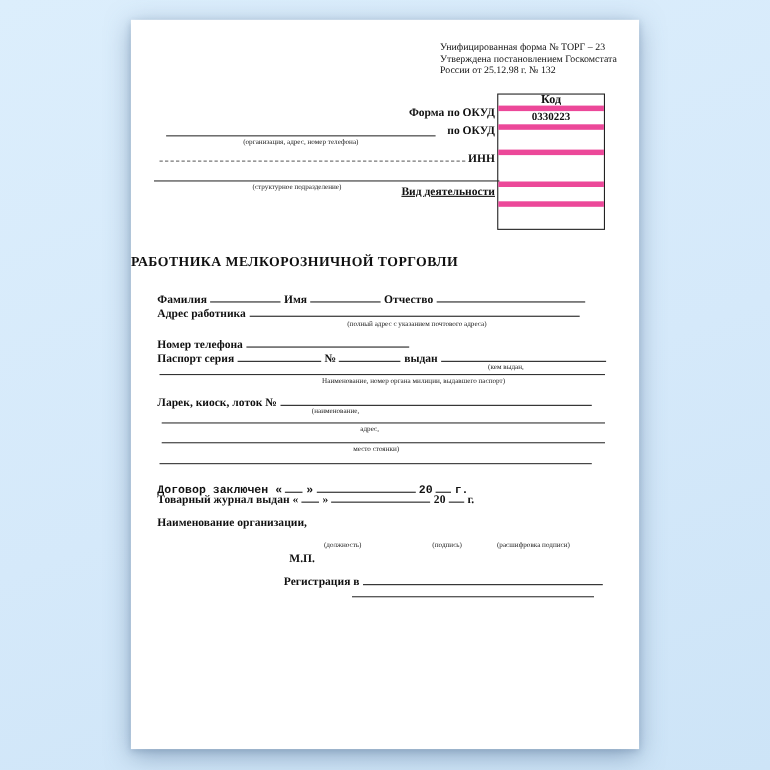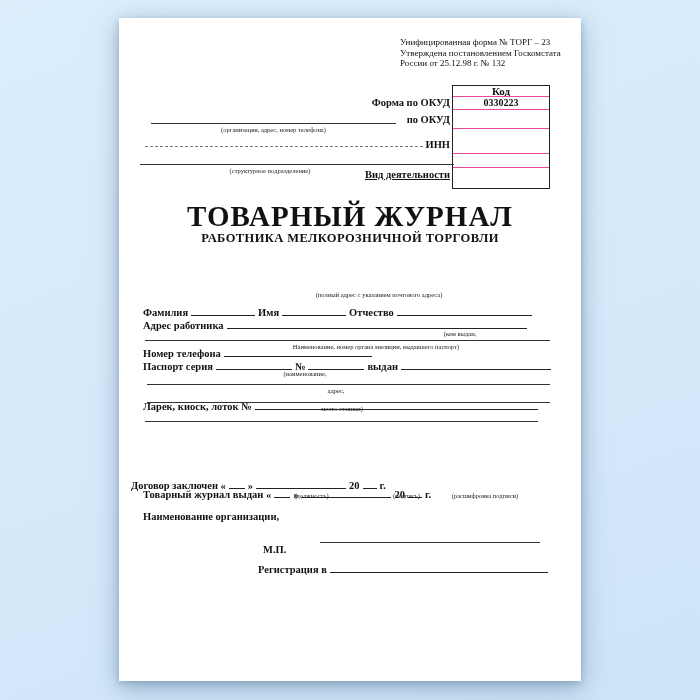--- a/index.html
+++ b/index.html
@@ -11,38 +11,38 @@
   }
   .sheet{
     position:absolute;left:119px;top:18px;width:462px;height:663px;
     background:#ffffff;
     box-shadow:0 6px 22px rgba(80,110,145,.50),0 2px 6px rgba(80,110,145,.30);
   }
   .hdr-note{position:absolute;left:281px;top:19px;width:170px;
     font-size:9px;line-height:10.5px;white-space:nowrap;}
   
   .ctable{position:absolute;left:333px;top:67px;width:96px;border:1.2px solid #222;}
-  .crow{border-top:1px solid #ec4899;text-align:center;font-weight:bold;
+  .crow{border-top:5px solid #ec4899;text-align:center;font-weight:bold;
     font-size:10px;overflow:hidden;}
   .crow:first-child{border-top:none;}
   .clabel{position:absolute;right:131px;text-align:right;font-weight:bold;
     font-size:10.5px;white-space:nowrap;}
   
   .rule{position:absolute;height:0;border-top:1.4px solid #333;}
   .rule.dashed{border-top:1.2px dashed #777;}
   .cap{position:absolute;font-size:6.5px;line-height:7px;text-align:center;
     color:#222;white-space:nowrap;}
   
   .title{position:absolute;left:0;right:0;top:182px;text-align:center;
     font-size:29px;font-weight:bold;letter-spacing:1px;white-space:nowrap;}
-  .subtitle{position:absolute;left:0;right:0;top:213px;text-align:center;
+  .subtitle{position:absolute;left:0;right:0;top:213px;text-align:left;
     font-size:12.5px;font-weight:bold;letter-spacing:.4px;white-space:nowrap;}
   
   .bl{position:absolute;font-size:10.5px;font-weight:bold;white-space:nowrap;
-    line-height:12px;margin-top:41px;}
+    line-height:12px;}
   .ul{display:inline-block;border-bottom:1.2px solid #222;height:10px;
     margin:0 3px;vertical-align:baseline;}
   .w16{width:16px}.w14{width:14px}.w40{width:40px}.w53{width:53px}
   .w56{width:56px}.w64{width:64px}.w74{width:74px}.w76{width:76px}
   .w90{width:90px}.w96{width:96px}.w100{width:100px}
   .w135{width:135px}.w148{width:148px}.w150{width:150px}
   .w218{width:218px}.w283{width:283px}.w300{width:300px}
   .gap18{margin-left:18px}
 </style>
 </head>
@@ -68,21 +68,20 @@
   <div class="clabel" style="top:96px;">по ОКУД</div>
   <div class="clabel" style="top:121px;">ИНН</div>
   <div class="clabel" style="top:151px;text-decoration:underline;">Вид деятельности</div>
 
   <div class="rule" style="left:32px;top:105px;width:245px;"></div>
   <div class="cap" style="left:32px;top:108px;width:245px;">(организация, адрес, номер телефона)</div>
   <div class="rule dashed" style="left:26px;top:128px;width:278px;"></div>
   <div class="rule" style="left:21px;top:146px;width:314px;"></div>
   <div class="cap" style="left:51px;top:149px;width:200px;">(структурное подразделение)</div>
 
-  <div class="title">ТОВАРНЫЙ ЖУРНАЛ</div>
   <div class="subtitle">РАБОТНИКА МЕЛКОРОЗНИЧНОЙ ТОРГОВЛИ</div>
 
   <div class="bl" style="left:24px;top:246px;">
     <span>Фамилия</span><span class="ul w64"></span><span>Имя</span><span class="ul w64"></span><span>Отчество</span><span class="ul w135"></span>
   </div>
 
   <div class="bl" style="left:24px;top:259px;">
     <span>Адрес работника</span><span class="ul w300"></span>
   </div>
   <div class="cap" style="left:110px;top:273px;width:300px;">(полный адрес с указанием почтового адреса)</div>
@@ -101,21 +100,21 @@
   <div class="bl" style="left:24px;top:340px;">
     <span>Ларек, киоск, лоток №</span><span class="ul w283"></span>
   </div>
   <div class="cap" style="left:86px;top:352px;width:200px;">(наименование,</div>
   <div class="rule" style="left:28px;top:366px;width:403px;"></div>
   <div class="cap" style="left:117px;top:369px;width:200px;">адрес,</div>
   <div class="rule" style="left:28px;top:384px;width:403px;"></div>
   <div class="cap" style="left:123px;top:387px;width:200px;">место стоянки)</div>
   <div class="rule" style="left:26px;top:403px;width:393px;"></div>
 
-  <div class="bl" style="left:12px;top:419px;">
+  <div class="bl" style="left:24px;top:419px;font-family:Liberation Mono, monospace;">
     <span>Договор заключен «</span><span class="ul w16"></span><span>»</span><span class="ul w90"></span><span>20</span><span class="ul w14"></span><span>г.</span>
   </div>
   <div class="bl" style="left:24px;top:428px;">
     <span>Товарный журнал выдан «</span><span class="ul w16"></span><span>»</span><span class="ul w90"></span><span>20</span><span class="ul w14"></span><span>г.</span>
   </div>
 
   <div class="bl" style="left:24px;top:452px;">Наименование организации,</div>
   <div class="cap" style="left:131px;top:474px;width:123px;">(должность)</div>
   <div class="cap" style="left:261px;top:474px;width:53px;">(подпись)</div>
   <div class="cap" style="left:304px;top:474px;width:124px;">(расшифровка подписи)</div>

